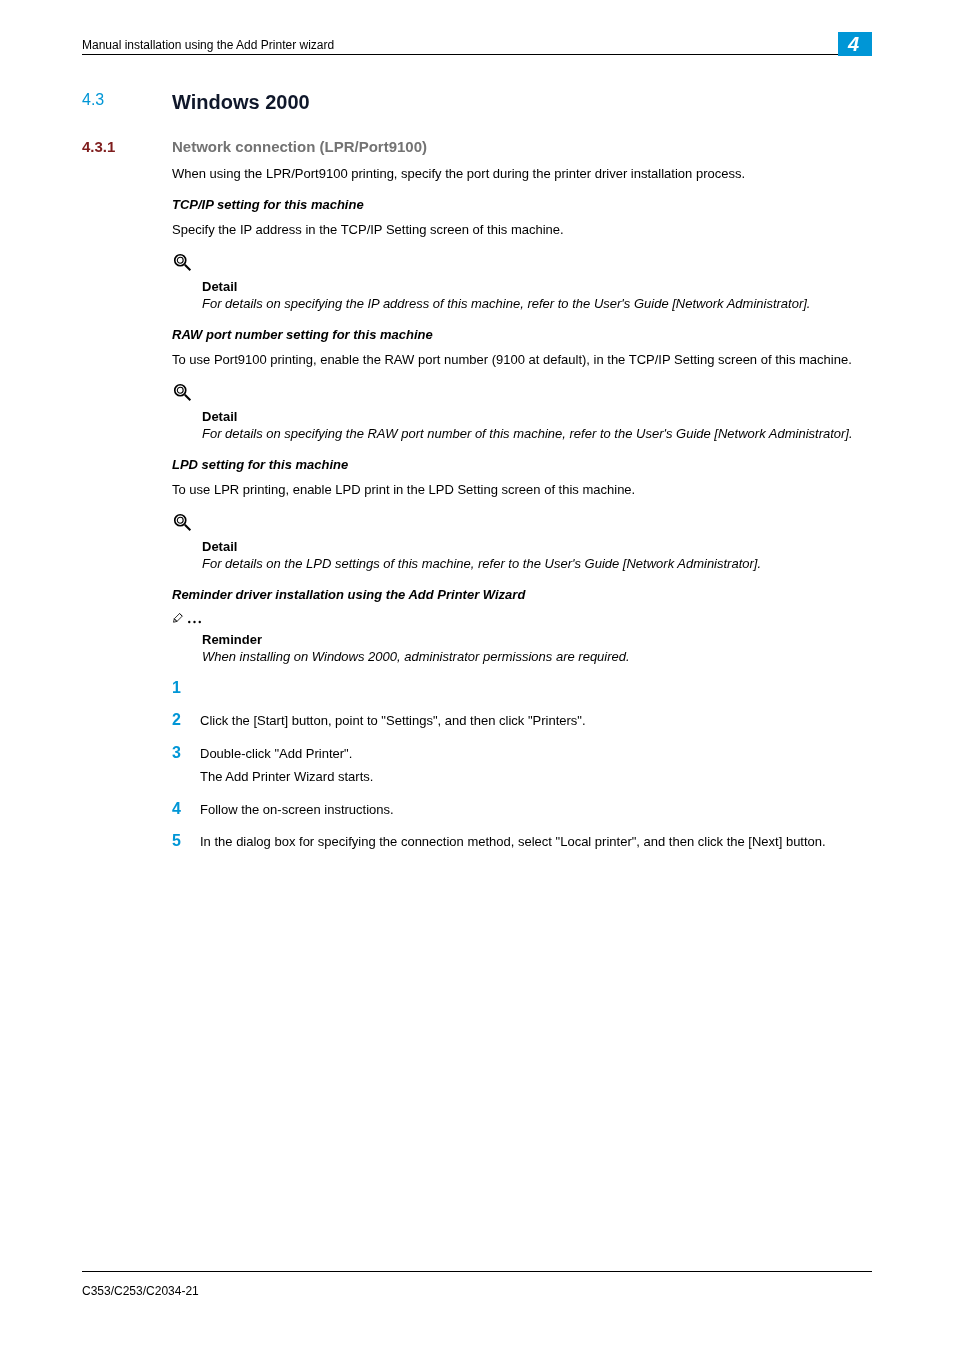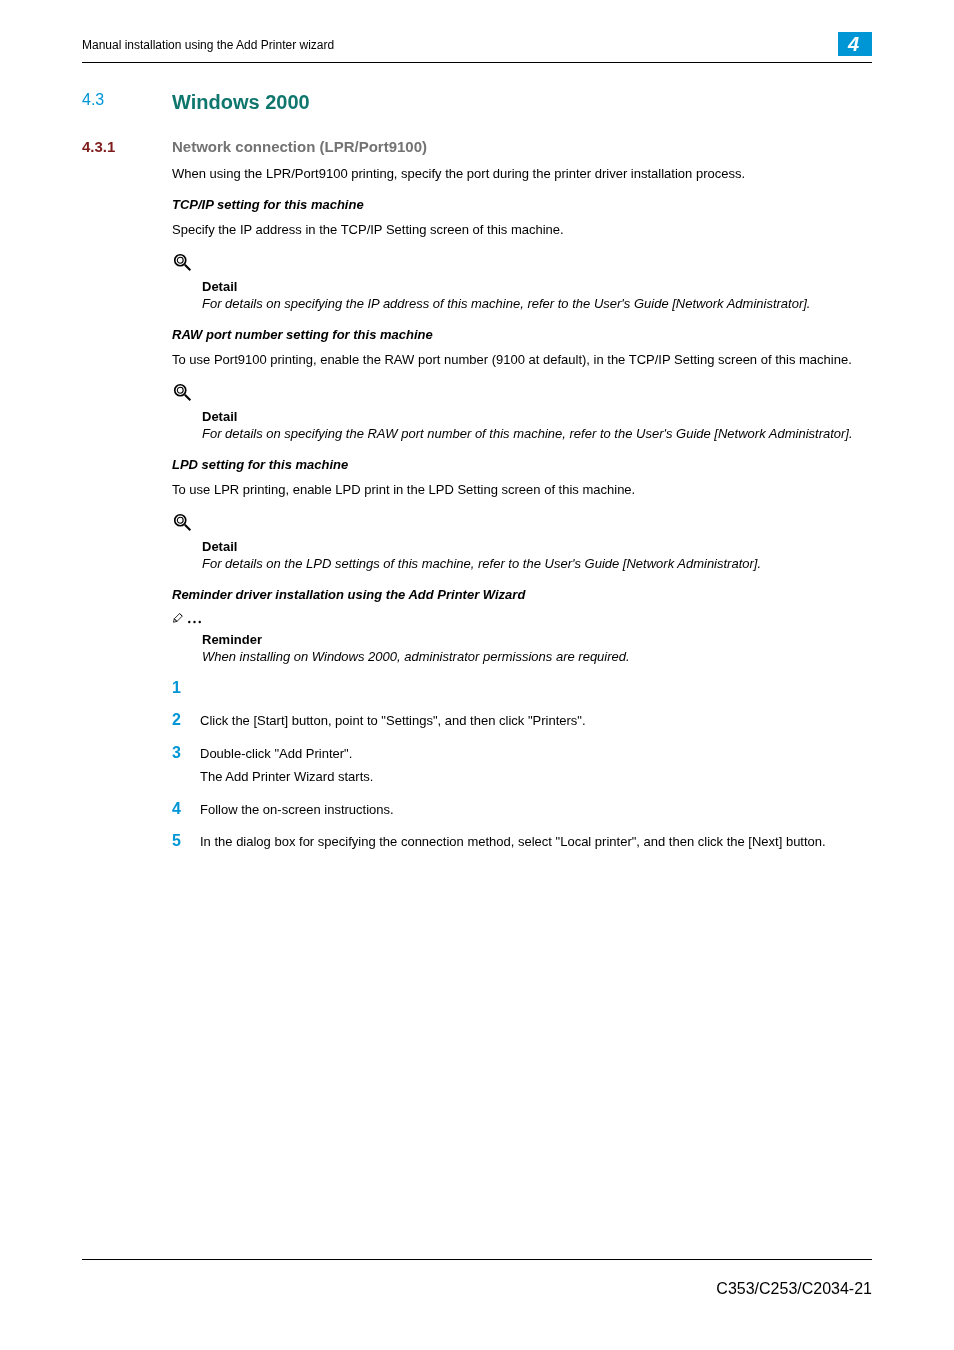--- a/index.html
+++ b/index.html
@@ -15,22 +15,22 @@
       width: 954px;
       height: 1350px;
       position: relative;
       padding: 38px 82px 0 82px;
     }
     .header-line {
       border-bottom: 1px solid #000;
       display: flex;
       justify-content: space-between;
       align-items: flex-end;
-      padding-bottom: 10px;
-      margin-bottom: 28px;
+      padding-bottom: 2px;
+      margin-bottom: 36px;
     }
     .header-text {
       font-size: 12px;
     }
     .chapter-badge {
       position: absolute;
       right: 82px;
       top: 32px;
       width: 34px;
       height: 24px;
@@ -49,21 +49,21 @@
       margin-top: 20px;
     }
     .section-number {
       width: 90px;
       color: #0096d6;
       font-size: 16px;
       font-weight: normal;
       flex-shrink: 0;
     }
     .section-title {
-      color: #0f766e;
+      color: #0f172a;
       font-size: 20px;
       font-weight: bold;
     }
     .subsection-row {
       display: flex;
       margin-bottom: 10px;
     }
     .subsection-number {
       width: 90px;
       color: #7f1d1d;
@@ -124,24 +124,24 @@
     }
     .step-subtext {
       margin-top: 6px;
     }
     .footer {
       position: absolute;
       bottom: 52px;
       left: 82px;
       right: 82px;
       border-top: 1px solid #000;
-      padding-top: 20px;
-      display: flex;
-      justify-content: flex-end;
-      font-size: 16px;
+      padding-top: 12px;
+      display: flex;
+      justify-content: flex-start;
+      font-size: 12px;
     }
     .magnify-svg {
       width: 22px;
       height: 22px;
     }
     .pencil-svg {
       width: 36px;
       height: 16px;
     }
   </style>

